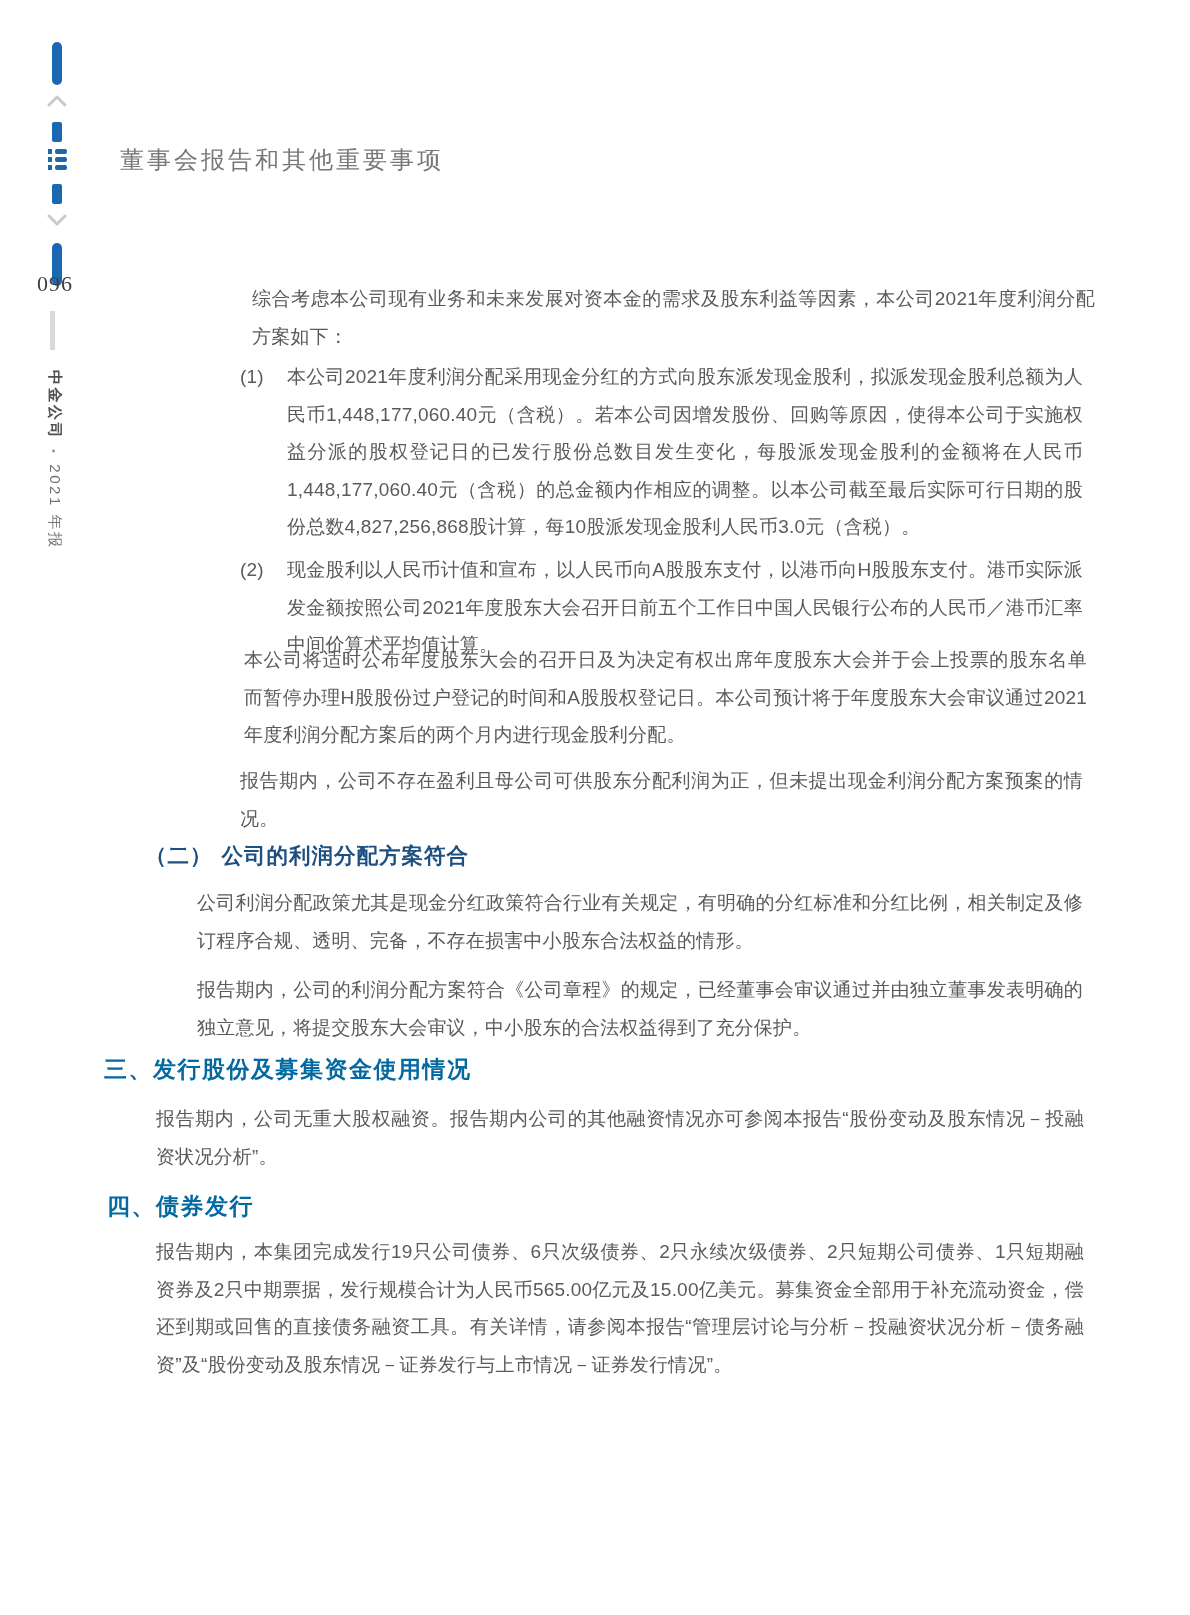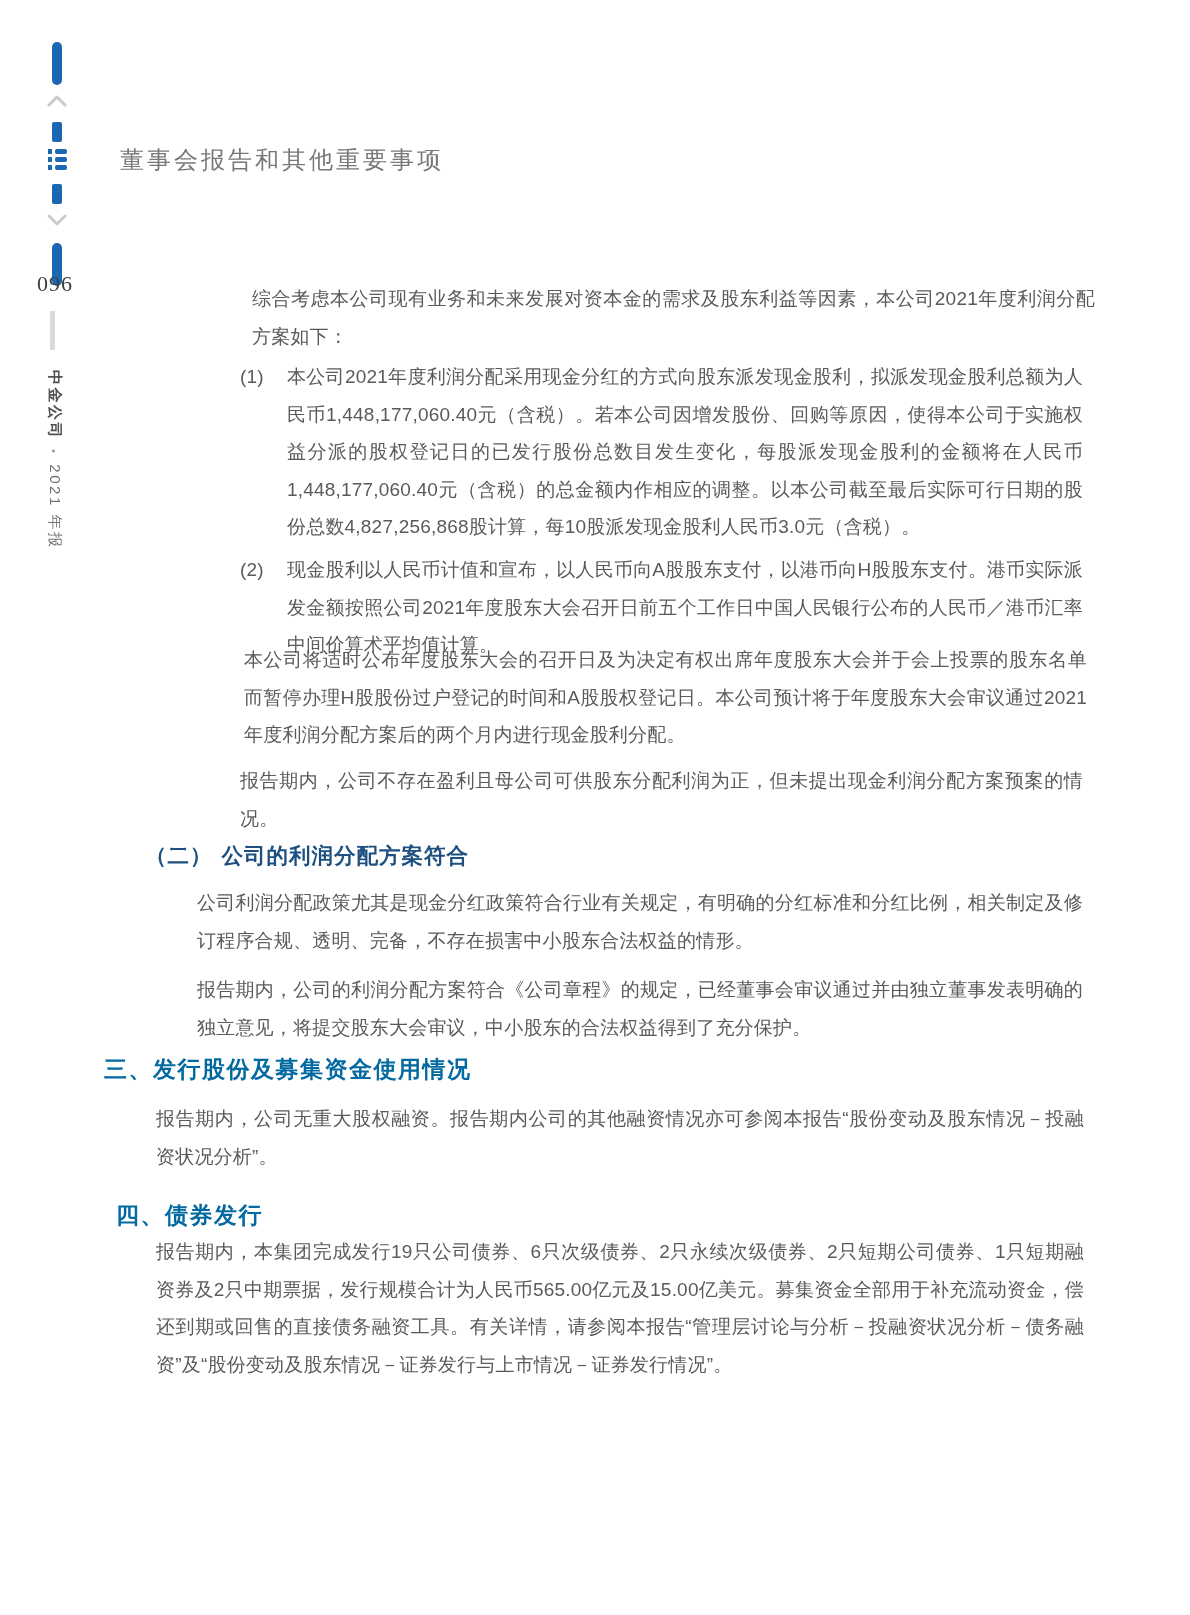--- a/index.html
+++ b/index.html
@@ -129,20 +129,20 @@
     <p class="body-text w-sub" style="top:884px;margin:0">公司利润分配政策尤其是现金分红政策符合行业有关规定，有明确的分红标准和分红比例，相关制定及修订程序合规、透明、完备，不存在损害中小股东合法权益的情形。</p>
 
     <p class="body-text w-sub" style="top:971px;margin:0">报告期内，公司的利润分配方案符合《公司章程》的规定，已经董事会审议通过并由独立董事发表明确的独立意见，将提交股东大会审议，中小股东的合法权益得到了充分保护。</p>
 
     <h2 class="sec-heading" style="top:1054px;margin:0">
       <span>三、</span><span>发行股份及募集资金使用情况</span>
     </h2>
 
     <p class="body-text w-sec" style="top:1100px;margin:0">报告期内，公司无重大股权融资。报告期内公司的其他融资情况亦可参阅本报告“股份变动及股东情况－投融资状况分析”。</p>
 
-    <h2 class="sec-heading" style="top:1188px;margin:12px">
+    <h2 class="sec-heading" style="top:1188px;margin:3px">
       <span>四、</span><span>债券发行</span>
     </h2>
 
     <p class="body-text w-sec" style="top:1233px;margin:0">报告期内，本集团完成发行19只公司债券、6只次级债券、2只永续次级债券、2只短期公司债券、1只短期融资券及2只中期票据，发行规模合计为人民币565.00亿元及15.00亿美元。募集资金全部用于补充流动资金，偿还到期或回售的直接债务融资工具。有关详情，请参阅本报告“管理层讨论与分析－投融资状况分析－债务融资”及“股份变动及股东情况－证券发行与上市情况－证券发行情况”。</p>
 
   </main>
 </div>
 
 </body></html>

